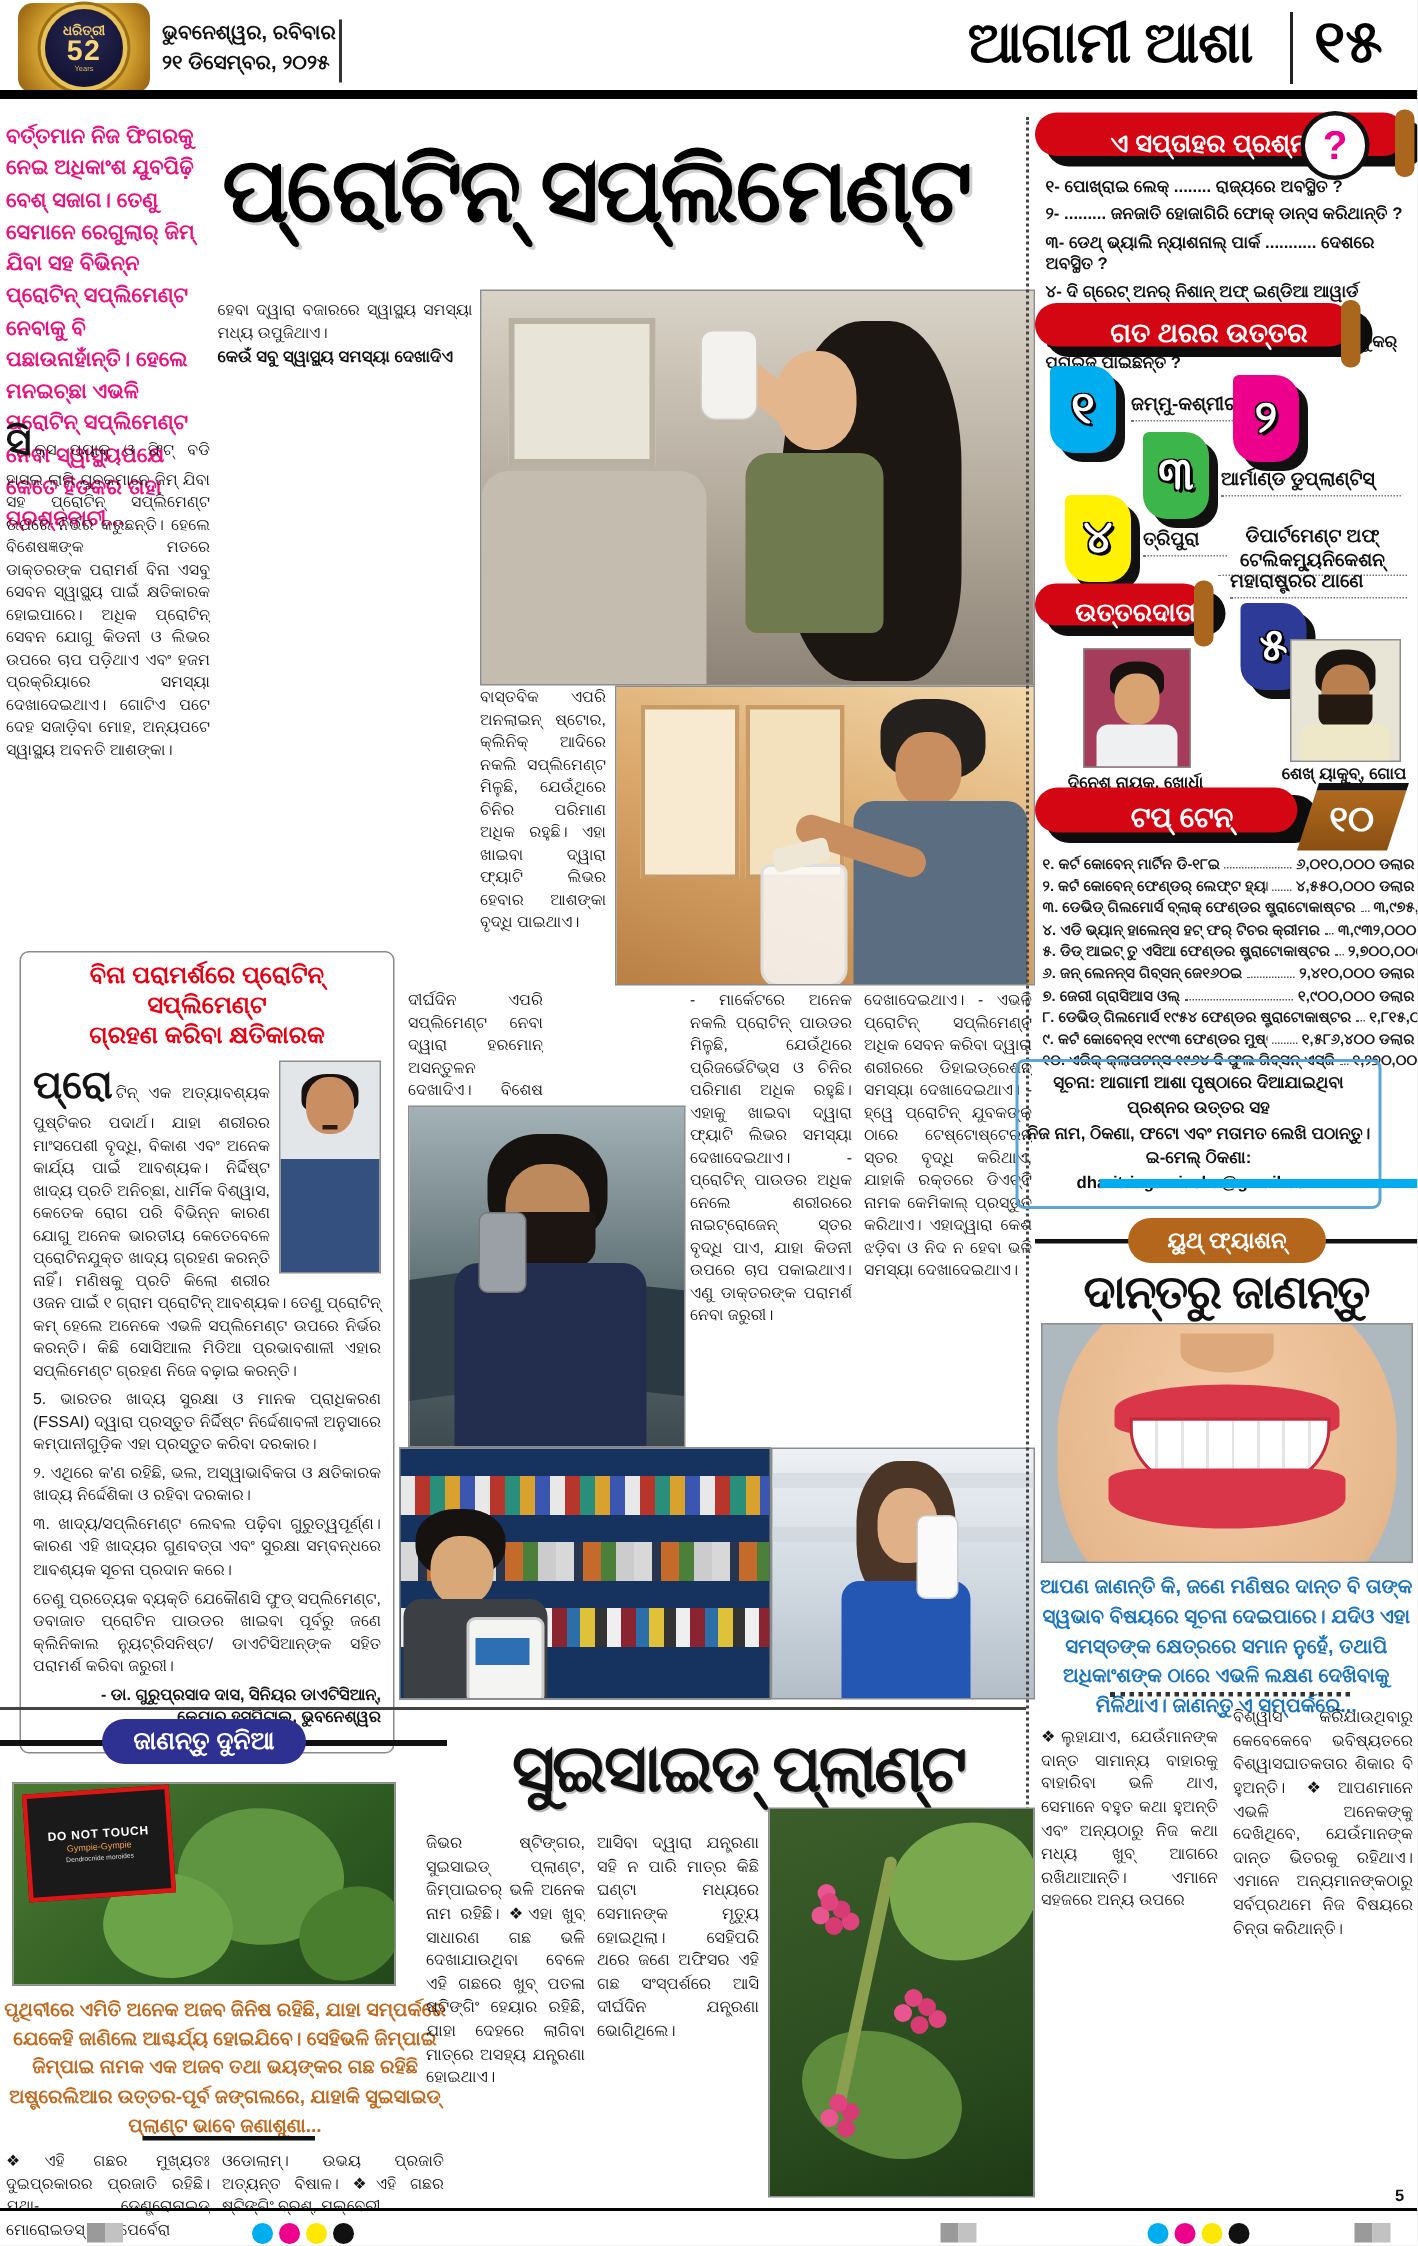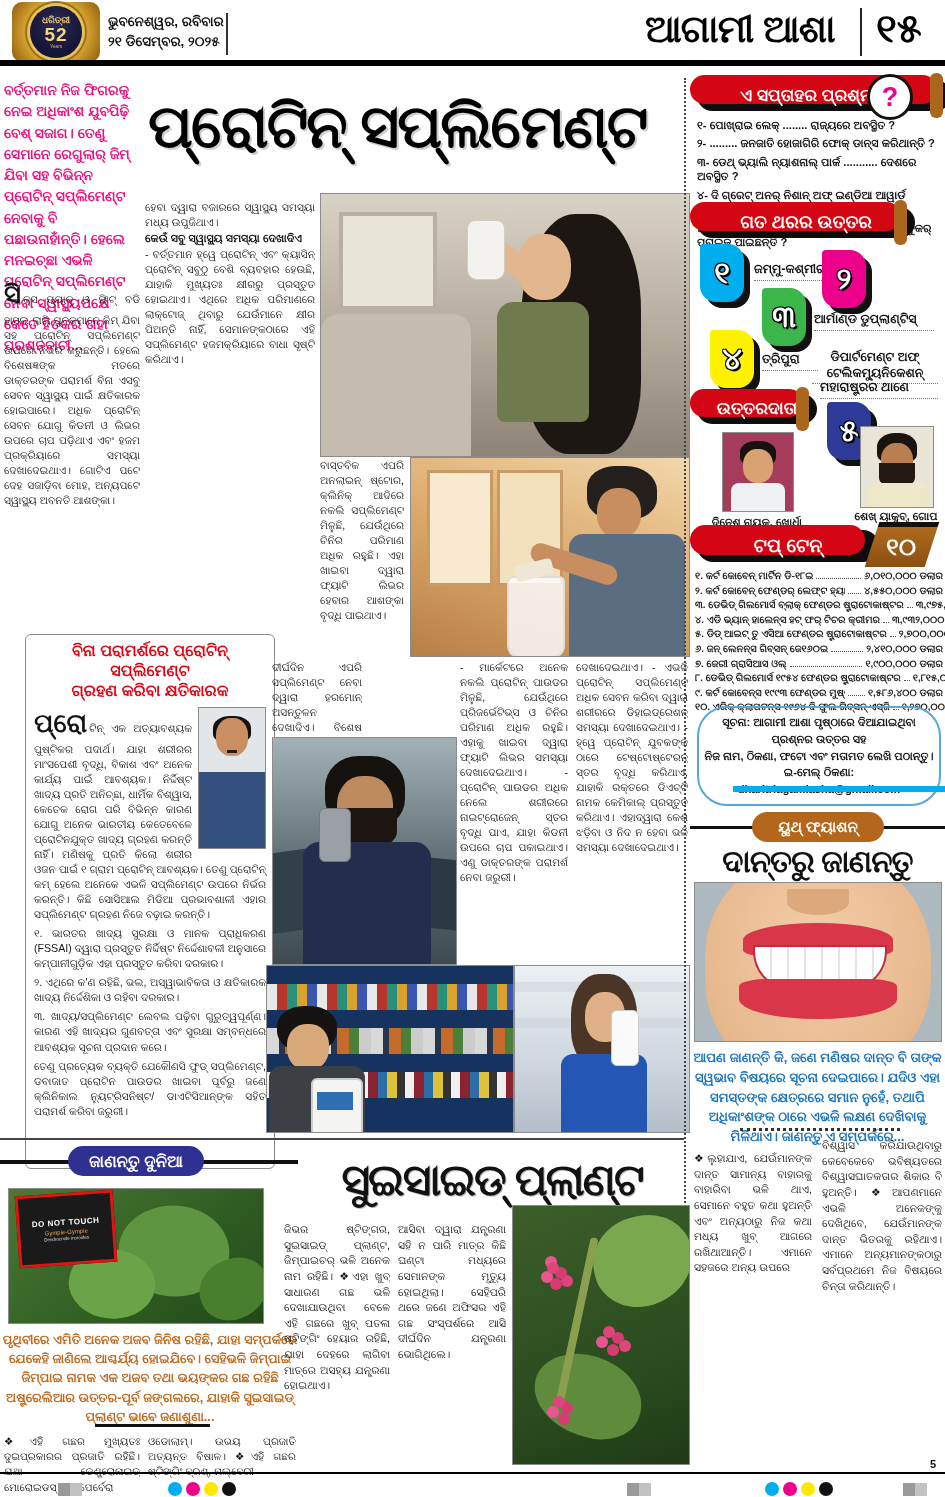--- a/index.html
+++ b/index.html
@@ -113,52 +113,55 @@
     <div class="shape" style="left:176px;top:108px;width:92px;height:120px;background:#6f7a4e;border-radius:16px 16px 8px 8px;"></div>
     <div class="shape" style="left:150px;top:52px;width:70px;height:22px;background:#e3b68d;border-radius:10px;transform:rotate(38deg);"></div>
     <div class="shape" style="left:146px;top:26px;width:36px;height:58px;background:#f4f2ee;border-radius:8px 8px 10px 10px;border:1px solid #cfcdc6;"></div>
   </div>
 
   <div class="abs body-txt dropcap" style="left:4px;top:276px;width:136px;height:356px;overflow:hidden;">ସିକ୍ସ ପ୍ୟାକ୍ ଓ ଫିଟ୍ ବଡି ହାସଲ ଲାଗି ଯୁବକମାନେ ଜିମ୍ ଯିବା ସହ ପ୍ରୋଟିନ୍ ସପ୍ଲିମେଣ୍ଟ ଉପରେ ନିର୍ଭର କରୁଛନ୍ତି। ହେଲେ ବିଶେଷଜ୍ଞଙ୍କ ମତରେ ଡାକ୍ତରଙ୍କ ପରାମର୍ଶ ବିନା ଏସବୁ ସେବନ ସ୍ୱାସ୍ଥ୍ୟ ପାଇଁ କ୍ଷତିକାରକ ହୋଇପାରେ। ଅଧିକ ପ୍ରୋଟିନ୍ ସେବନ ଯୋଗୁ କିଡନୀ ଓ ଲିଭର ଉପରେ ଚାପ ପଡ଼ିଥାଏ ଏବଂ ହଜମ ପ୍ରକ୍ରିୟାରେ ସମସ୍ୟା ଦେଖାଦେଇଥାଏ। ଗୋଟିଏ ପଟେ ଦେହ ସଜାଡ଼ିବା ମୋହ, ଅନ୍ୟପଟେ ସ୍ୱାସ୍ଥ୍ୟ ଅବନତି ଆଶଙ୍କା।</div>
 
   <div class="abs" style="left:145px;top:200px;width:170px;height:432px;overflow:hidden;">
     <div class="body-txt">ହେବା ଦ୍ୱାରା ବଜାରରେ ସ୍ୱାସ୍ଥ୍ୟ ସମସ୍ୟା ମଧ୍ୟ ଉପୁଜିଥାଏ।</div>
     <div class="subhead">କେଉଁ ସବୁ ସ୍ୱାସ୍ଥ୍ୟ ସମସ୍ୟା ଦେଖାଦିଏ</div>
-    <div class="body-txt">- ବର୍ତ୍ତମାନ ହ୍ୱେ ପ୍ରୋଟିନ୍ ଏବଂ କ୍ୟାସିନ୍ ପ୍ରୋଟିନ୍ ସବୁଠୁ ବେଶି ବ୍ୟବହାର ହେଉଛି, ଯାହାକି ମୁଖ୍ୟତଃ କ୍ଷୀରରୁ ପ୍ରସ୍ତୁତ ହୋଇଥାଏ। ଏଥିରେ ଅଧିକ ପରିମାଣରେ ଲାକ୍ଟୋଜ୍ ଥିବାରୁ ଯେଉଁମାନେ କ୍ଷୀର ପିଅନ୍ତି ନାହିଁ, ସେମାନଙ୍କଠାରେ ଏହି ସପ୍ଲିମେଣ୍ଟ ହଜମକ୍ରିୟାରେ ବାଧା ସୃଷ୍ଟି କରିଥାଏ।</div>
   </div>
 
   <div class="abs body-txt" style="left:320px;top:458px;width:84px;height:198px;overflow:hidden;">ବାସ୍ତବିକ ଏପରି ଅନଲାଇନ୍ ଷ୍ଟୋର, କ୍ଲିନିକ୍ ଆଦିରେ ନକଲି ସପ୍ଲିମେଣ୍ଟ ମିଳୁଛି, ଯେଉଁଥିରେ ଚିନିର ପରିମାଣ ଅଧିକ ରହୁଛି। ଏହା ଖାଇବା ଦ୍ୱାରା ଫ୍ୟାଟି ଲିଭର ହେବାର ଆଶଙ୍କା ବୃଦ୍ଧି ପାଇଥାଏ।</div>
 
   <div class="abs photo" style="left:410px;top:457px;width:278px;height:198px;background:linear-gradient(200deg,#f2d8ab,#dca96c 50%,#b97f44);">
     <div class="shape" style="left:16px;top:12px;width:60px;height:110px;background:#f8ead0;border:3px solid #c79a66;"></div>
     <div class="shape" style="left:86px;top:12px;width:60px;height:110px;background:#f3e0bd;border:3px solid #c79a66;"></div>
     <div class="shape" style="left:176px;top:8px;width:70px;height:54px;background:#23201d;border-radius:40% 45% 40% 40%;"></div>
     <div class="shape" style="left:186px;top:30px;width:44px;height:50px;background:#c98e5f;border-radius:45%;"></div>
     <div class="shape" style="left:158px;top:76px;width:116px;height:122px;background:#5b6d80;border-radius:14px 14px 0 0;"></div>
     <div class="shape" style="left:118px;top:96px;width:90px;height:20px;background:#c98e5f;border-radius:10px;transform:rotate(18deg);"></div>
     <div class="shape" style="left:96px;top:118px;width:54px;height:78px;background:rgba(250,250,250,.85);border:2px solid #ddd;border-radius:6px 6px 12px 12px;"></div>
     <div class="shape" style="left:104px;top:104px;width:38px;height:16px;background:#efe7d6;border-radius:4px;transform:rotate(-14deg);"></div>
   </div>
 
-  <div class="abs" style="left:25px;top:634px;width:250px;height:535px;border:1.5px solid #8a8a8a;border-radius:6px;padding:6px 8px;box-sizing:border-box;">
+  <div class="abs" style="left:13px;top:634px;width:250px;height:535px;border:1.5px solid #8a8a8a;border-radius:6px;padding:6px 8px;box-sizing:border-box;">
     <div style="text-align:center;color:#e60012;font-weight:900;font-size:16px;line-height:1.25;">
       <div>ବିନା ପରାମର୍ଶରେ ପ୍ରୋଟିନ୍ ସପ୍ଲିମେଣ୍ଟ</div>
       <div>ଗ୍ରହଣ କରିବା କ୍ଷତିକାରକ</div>
     </div>
     <div class="body-txt" style="margin-top:4px;">
       <div class="photo" style="float:right;width:66px;height:140px;margin:2px 0 4px 6px;background:linear-gradient(180deg,#e2e6e9 0 46%,#33507e 46%);">
         <div class="shape" style="position:relative;left:14px;top:8px;width:38px;height:26px;background:#17120f;border-radius:45% 45% 30% 30%;"></div>
         <div class="shape" style="position:relative;left:17px;top:-16px;width:32px;height:38px;background:#c98e62;border-radius:45%;"></div>
         <div class="shape" style="position:relative;left:28px;top:-22px;width:10px;height:3px;background:#2a1c12;"></div>
       </div>
       <p class="dropcap">ପ୍ରୋଟିନ୍ ଏକ ଅତ୍ୟାବଶ୍ୟକ ପୁଷ୍ଟିକର ପଦାର୍ଥ। ଯାହା ଶରୀରର ମାଂସପେଶୀ ବୃଦ୍ଧି, ବିକାଶ ଏବଂ ଅନେକ କାର୍ଯ୍ୟ ପାଇଁ ଆବଶ୍ୟକ। ନିର୍ଦ୍ଦିଷ୍ଟ ଖାଦ୍ୟ ପ୍ରତି ଅନିଚ୍ଛା, ଧାର୍ମିକ ବିଶ୍ୱାସ, କେତେକ ରୋଗ ପରି ବିଭିନ୍ନ କାରଣ ଯୋଗୁ ଅନେକ ଭାରତୀୟ କେତେବେଳେ ପ୍ରୋଟିନଯୁକ୍ତ ଖାଦ୍ୟ ଗ୍ରହଣ କରନ୍ତି ନାହିଁ। ମଣିଷକୁ ପ୍ରତି କିଲୋ ଶରୀର ଓଜନ ପାଇଁ ୧ ଗ୍ରାମ ପ୍ରୋଟିନ୍ ଆବଶ୍ୟକ। ତେଣୁ ପ୍ରୋଟିନ୍ କମ୍ ହେଲେ ଅନେକେ ଏଭଳି ସପ୍ଲିମେଣ୍ଟ ଉପରେ ନିର୍ଭର କରନ୍ତି। କିଛି ସୋସିଆଲ ମିଡିଆ ପ୍ରଭାବଶାଳୀ ଏହାର ସପ୍ଲିମେଣ୍ଟ ଗ୍ରହଣ ନିଜେ ବଢ଼ାଇ କରନ୍ତି।</p>
-      <p>୧. ଭାରତର ଖାଦ୍ୟ ସୁରକ୍ଷା ଓ ମାନକ ପ୍ରାଧିକରଣ (FSSAI) ଦ୍ୱାରା ପ୍ରସ୍ତୁତ ନିର୍ଦ୍ଦିଷ୍ଟ ନିର୍ଦ୍ଦେଶାବଳୀ ଅନୁସାରେ କମ୍ପାନୀଗୁଡ଼ିକ ଏହା ପ୍ରସ୍ତୁତ କରିବା ଦରକାର।</p>
+      <p>5. ଭାରତର ଖାଦ୍ୟ ସୁରକ୍ଷା ଓ ମାନକ ପ୍ରାଧିକରଣ (FSSAI) ଦ୍ୱାରା ପ୍ରସ୍ତୁତ ନିର୍ଦ୍ଦିଷ୍ଟ ନିର୍ଦ୍ଦେଶାବଳୀ ଅନୁସାରେ କମ୍ପାନୀଗୁଡ଼ିକ ଏହା ପ୍ରସ୍ତୁତ କରିବା ଦରକାର।</p>
       <p>୨. ଏଥିରେ କ'ଣ ରହିଛି, ଭଲ, ଅସ୍ୱାଭାବିକତା ଓ କ୍ଷତିକାରକ ଖାଦ୍ୟ ନିର୍ଦ୍ଦେଶିକା ଓ ରହିବା ଦରକାର।</p>
       <p>୩. ଖାଦ୍ୟ/ସପ୍ଲିମେଣ୍ଟ ଲେବଲ ପଢ଼ିବା ଗୁରୁତ୍ୱପୂର୍ଣ୍ଣ। କାରଣ ଏହି ଖାଦ୍ୟର ଗୁଣବତ୍ତା ଏବଂ ସୁରକ୍ଷା ସମ୍ବନ୍ଧରେ ଆବଶ୍ୟକ ସୂଚନା ପ୍ରଦାନ କରେ।</p>
       <p>ତେଣୁ ପ୍ରତ୍ୟେକ ବ୍ୟକ୍ତି ଯେକୌଣସି ଫୁଡ୍ ସପ୍ଲିମେଣ୍ଟ, ଡବାଜାତ ପ୍ରୋଟିନ ପାଉଡର ଖାଇବା ପୂର୍ବରୁ ଜଣେ କ୍ଲିନିକାଲ ନ୍ୟୁଟ୍ରିସନିଷ୍ଟ/ ଡାଏଟିସିଆନ୍ଙ୍କ ସହିତ ପରାମର୍ଶ କରିବା ଜରୁରୀ।</p>
+      <div style="text-align:right;font-weight:bold;font-size:10.8px;line-height:1.4;">
+        <div>- ଡା. ଗୁରୁପ୍ରସାଦ ଦାସ, ସିନିୟର ଡାଏଟିସିଆନ୍,</div>
+        <div>କେୟାର ହସ୍ପିଟାଲ, ଭୁବନେଶ୍ୱର</div>
+      </div>
     </div>
   </div>
 
   <div class="abs body-txt" style="left:272px;top:660px;width:90px;height:74px;overflow:hidden;">ଦୀର୍ଘଦିନ ଏପରି ସପ୍ଲିମେଣ୍ଟ ନେବା ଦ୍ୱାରା ହରମୋନ୍ ଅସନ୍ତୁଳନ ଦେଖାଦିଏ। ବିଶେଷ କରି ଯୁବତୀମାନେ ସେବନ କରିବା ଦ୍ୱାରା ସ୍ୱର ପରିବର୍ତ୍ତନ ହୋଇଥାଏ। ଗର୍ଭଧାରଣ ସମୟରେ</div>
 
   <div class="abs photo" style="left:272px;top:737px;width:183px;height:226px;background:linear-gradient(180deg,#a3b2b6,#5e6f74 55%,#3e4b50);">
     <div class="shape" style="left:-20px;top:110px;width:120px;height:80px;background:#32404a;transform:rotate(-8deg);"></div>
     <div class="shape" style="left:100px;top:120px;width:120px;height:70px;background:#2b3942;transform:rotate(6deg);"></div>
     <div class="shape" style="left:52px;top:18px;width:80px;height:74px;background:#161210;border-radius:42%;"></div>
     <div class="shape" style="left:64px;top:38px;width:56px;height:62px;background:#bd8a5e;border-radius:45%;"></div>
@@ -294,21 +297,21 @@
         <span class="lead"></span>
         <span class="val">୧,୫୮୬,୪୦୦ ଡଲାର</span>
       </div>
     <div class="ttrow">
         <span class="lbl">୧୦. ଏରିକ୍ କ୍ଲାପଟନ୍ସ ୧୯୬୪ ଦି ଫୁଲ ଗିବ୍ସନ୍ ଏସ୍ଜି</span>
         <span class="lead"></span>
         <span class="val">୧,୨୭୦,୦୦୦ ଡଲାର</span>
       </div>
   </div>
 
-  <div class="abs note-box" style="left:697px;top:706px;width:232px;border-radius:30px;">
+  <div class="abs note-box" style="left:677px;top:706px;width:232px;">
     <div>ସୂଚନା: ଆଗାମୀ ଆଶା ପୃଷ୍ଠାରେ ଦିଆଯାଇଥିବା ପ୍ରଶ୍ନର ଉତ୍ତର ସହ</div>
     <div>ନିଜ ନାମ, ଠିକଣା, ଫଟୋ ଏବଂ ମତାମତ ଲେଖି ପଠାନ୍ତୁ।</div>
     <div>
       <span>ଇ-ମେଲ୍ ଠିକଣା:</span>
       <span style="font-weight:bold;">dharitriagamiasha@gmail.com</span>
     </div>
   </div>
 
   <div class="abs" style="left:733px;top:786px;width:212px;height:6px;background:#00aeef;"></div>
   <div class="abs" style="left:690px;top:826px;width:255px;height:2.5px;background:#111;"></div>

